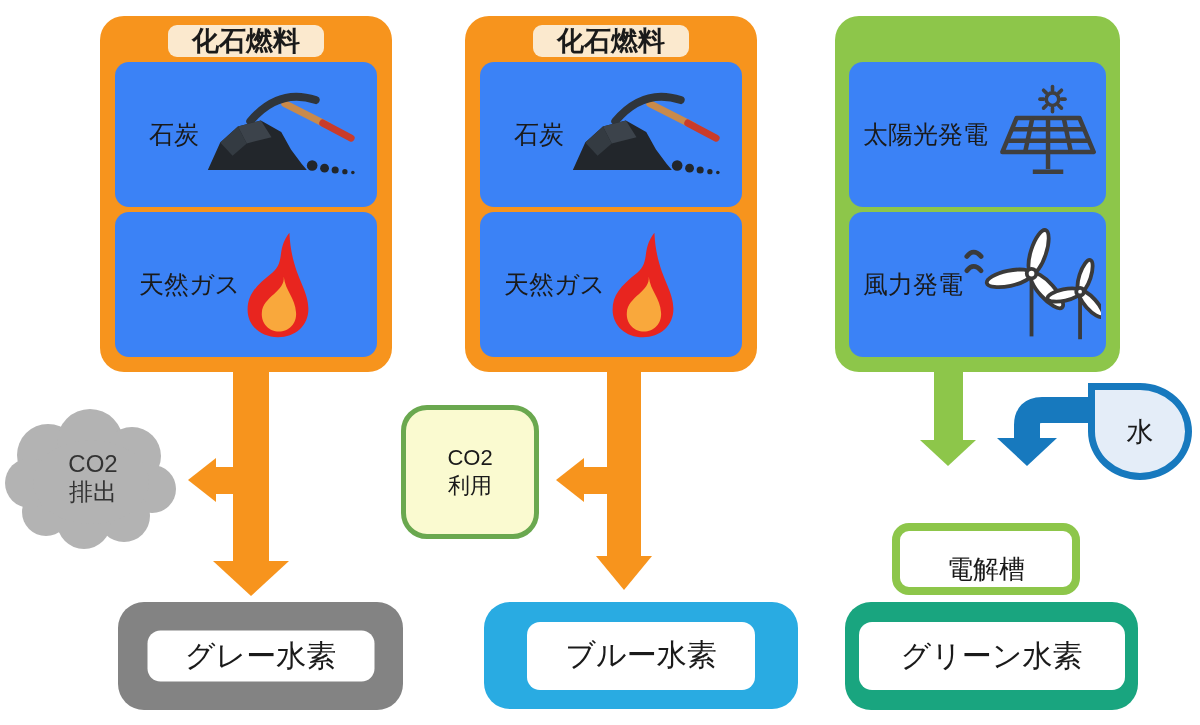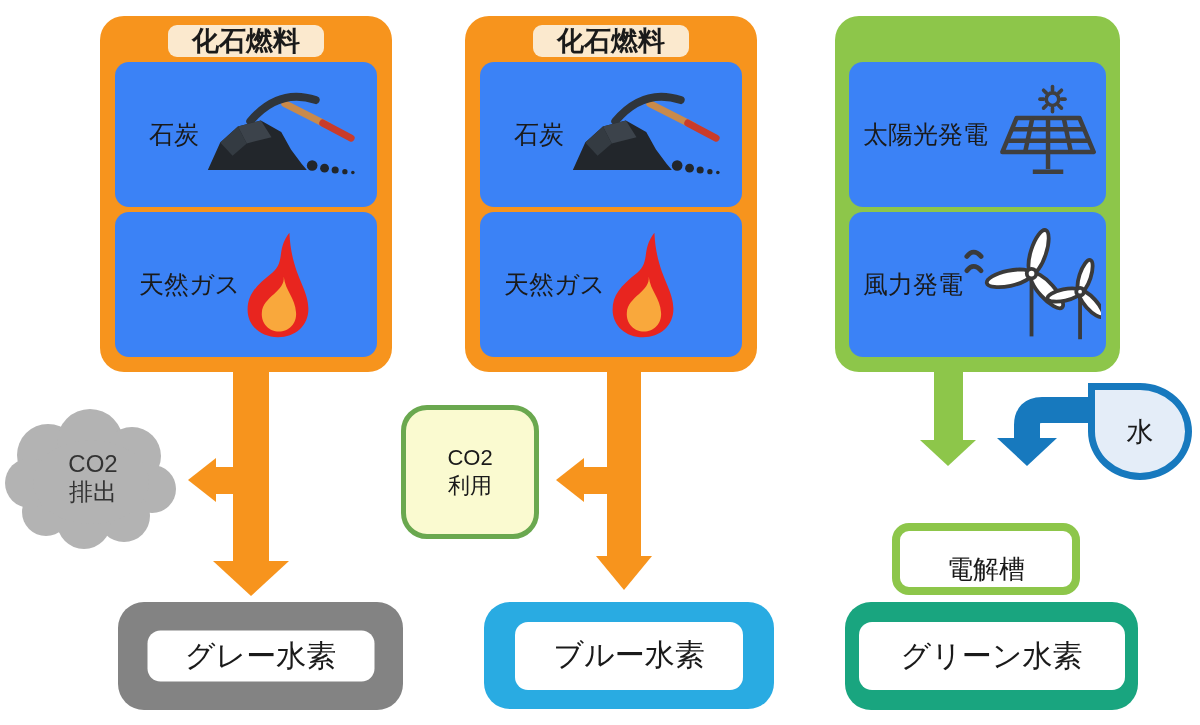--- a/index.html
+++ b/index.html
@@ -14,21 +14,21 @@
     border-radius:9px;display:flex;align-items:center;justify-content:center;
     font-weight:bold;font-size:27px;padding:0 24px;height:32px;white-space:nowrap;}
   .pill-cream{background:var(--orange-header-bg);}
   .pill-mint{background:var(--green-header-bg);}
   .card{position:absolute;background:#3b82f6;border-radius:14px;box-sizing:border-box;
     display:flex;align-items:center;}
   .card-label{font-size:25px;white-space:nowrap;}
   
   .product{position:absolute;border-radius:26px;}
   .product.gray{background:var(--gray-box);}
-  .product.blue{background:var(--blue-box);}
+  .product.blue{background:var(--blue-box);padding-left:24px;}
   .product.teal{background:var(--teal-box);}
   .product-inner{position:absolute;left:50%;top:50%;transform:translate(-50%,-50%);
     background:#ffffff;border-radius:13px;display:flex;align-items:center;justify-content:center;
     font-size:30px;white-space:nowrap;}
   
   .capture{position:absolute;left:401px;top:405px;width:138px;height:134px;
     background:var(--capture-bg);border:5px solid var(--capture-border);border-radius:26px;
     box-sizing:border-box;display:flex;flex-direction:column;align-items:center;justify-content:center;
     font-size:22px;line-height:1.26;text-align:center;}
   

